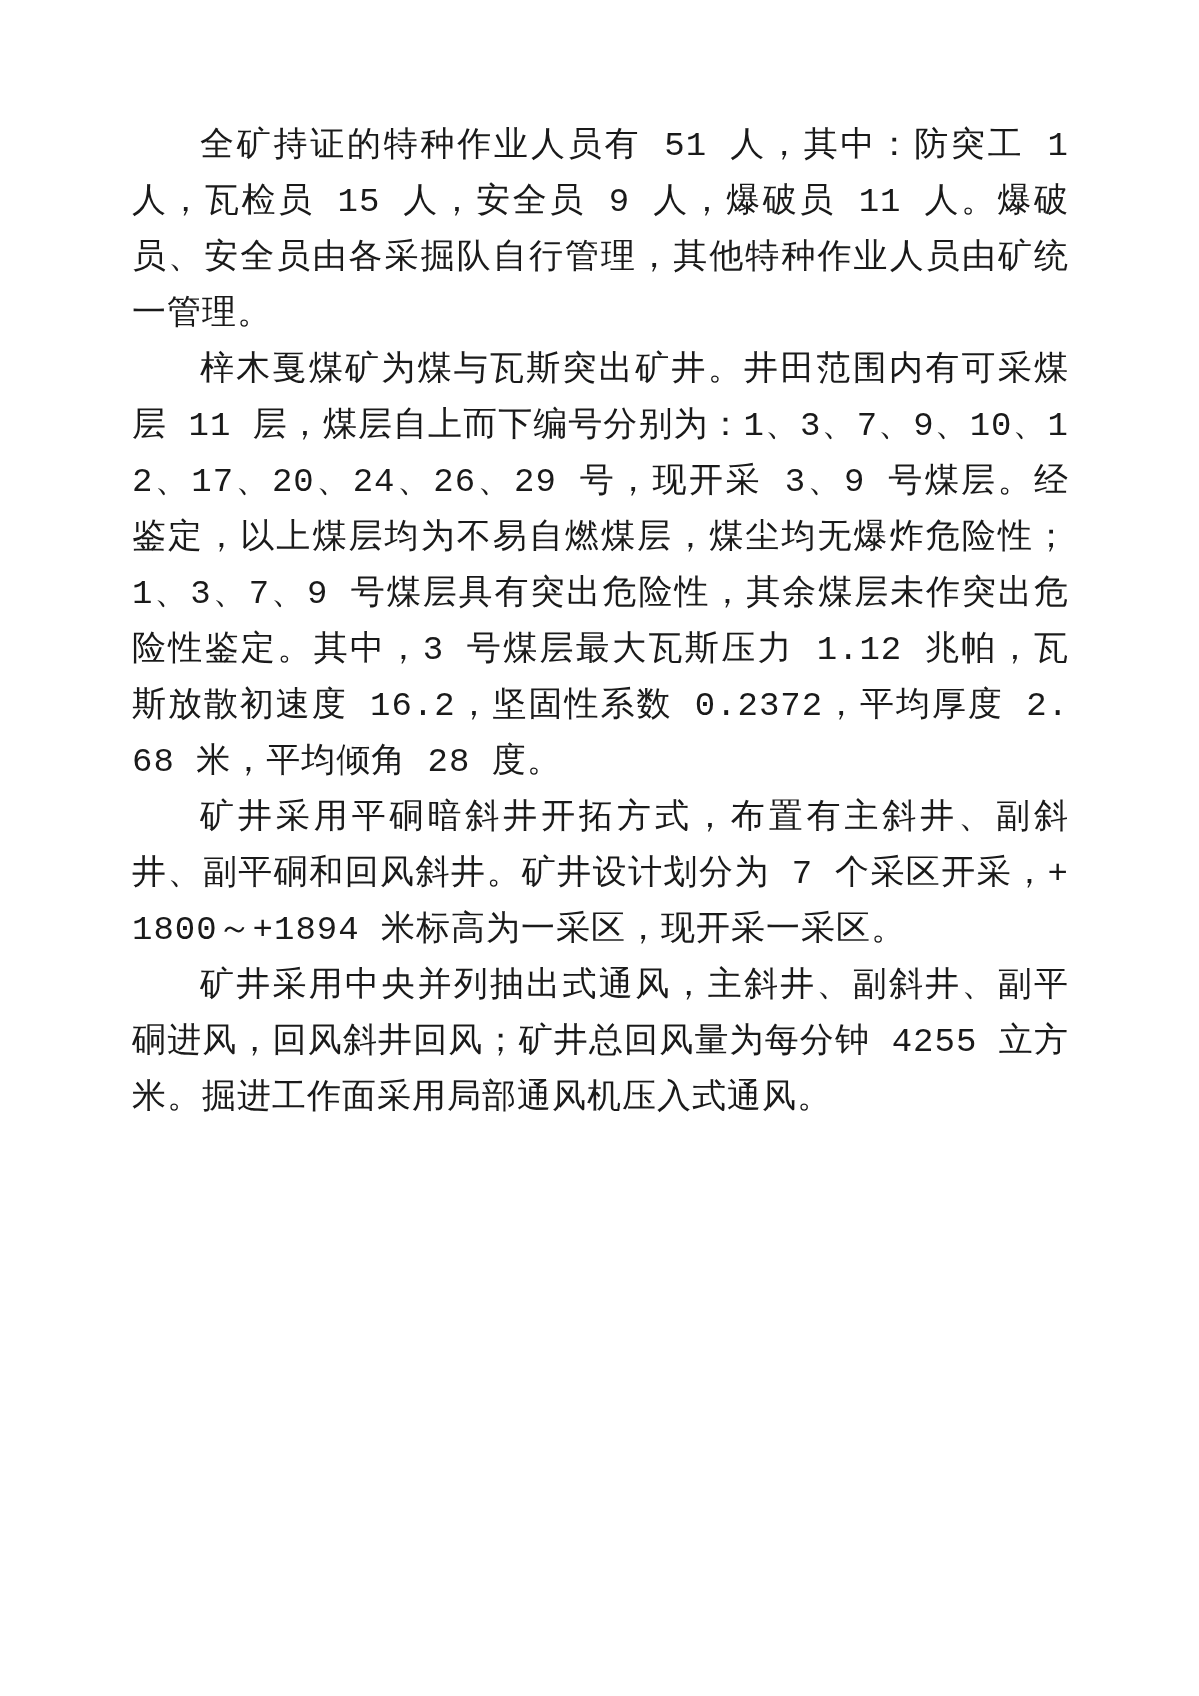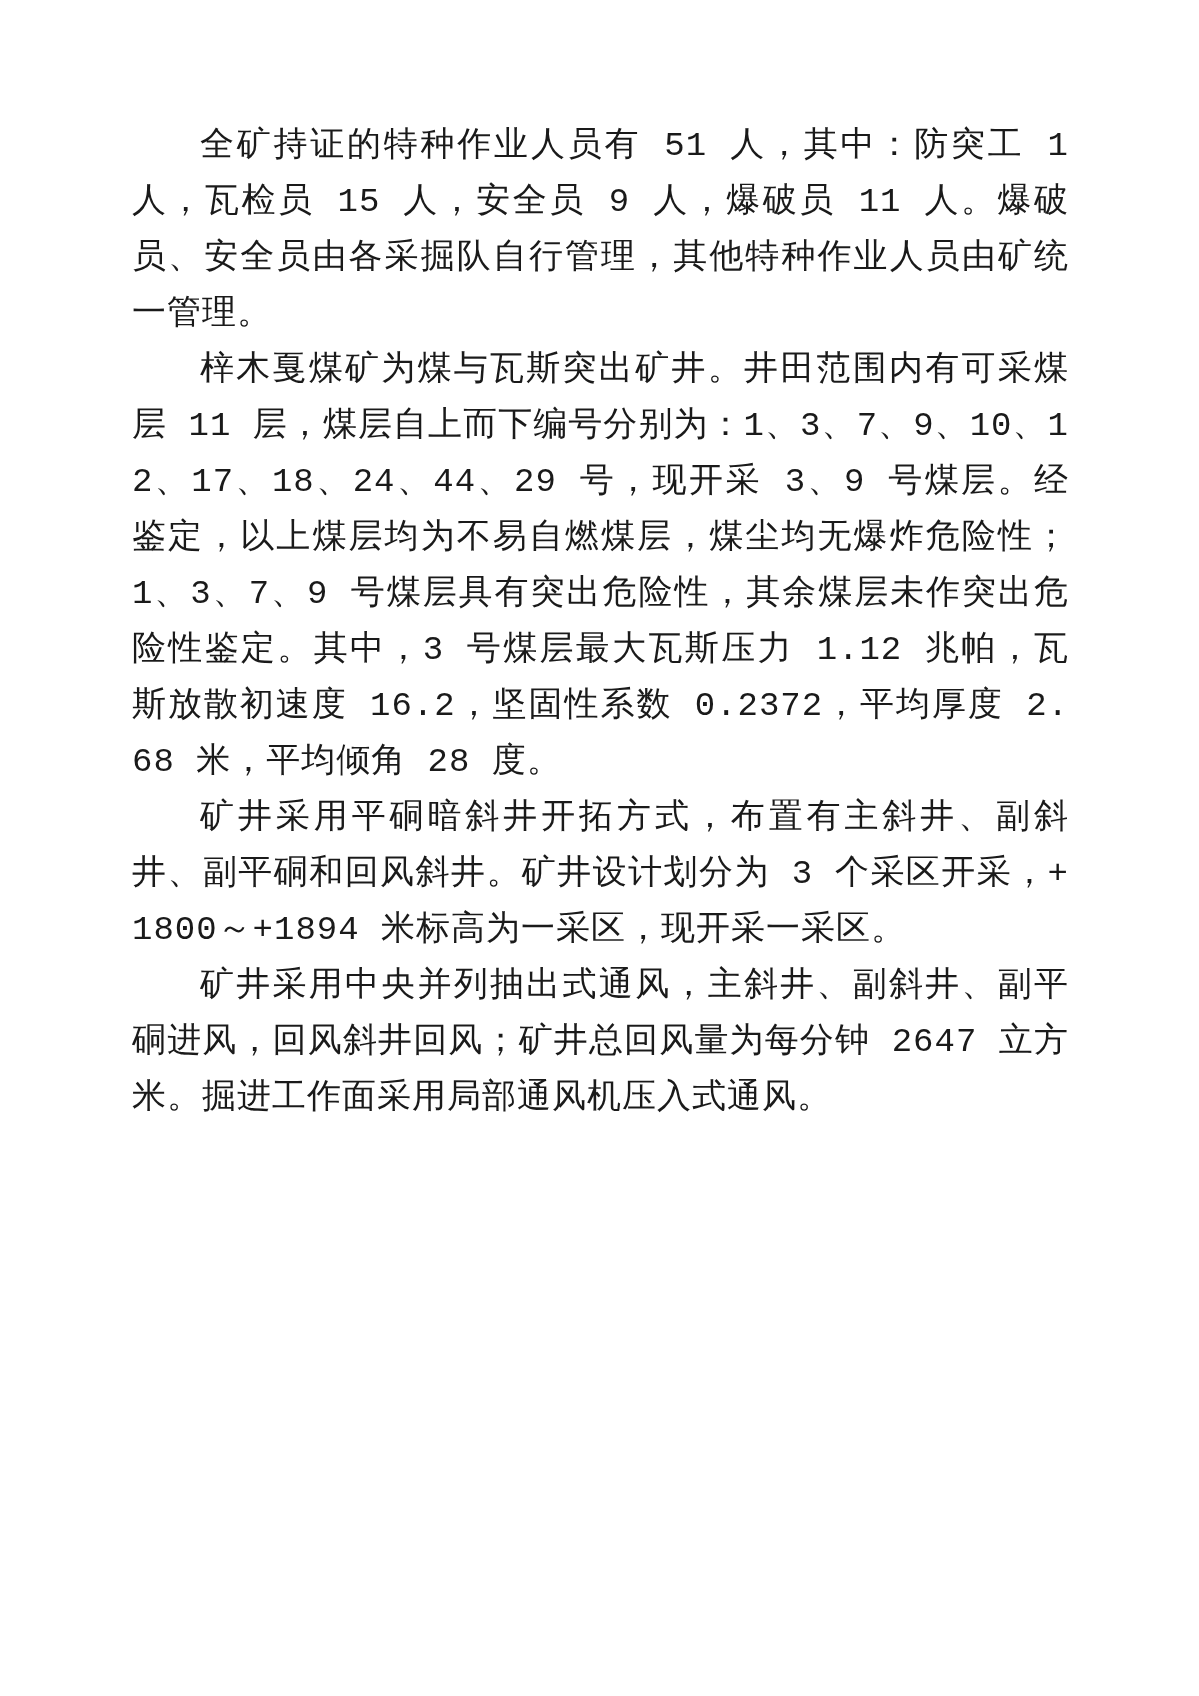--- a/index.html
+++ b/index.html
@@ -44,19 +44,19 @@
     letter-spacing: 2px;
     color: #1a1a1a;
   }
 </style>
 </head>
 <body>
 
 <div class="page">
   <div class="content">
     <p class="para">全矿持证的特种作业人员有 51 人，其中：防突工 1 人，瓦检员 15 人，安全员 9 人，爆破员 11 人。爆破员、安全员由各采掘队自行管理，其他特种作业人员由矿统一管理。</p>
-    <p class="para">梓木戛煤矿为煤与瓦斯突出矿井。井田范围内有可采煤层 11 层，煤层自上而下编号分别为：1、3、7、9、10、12、17、18、24、44、29 号，现开采 3、9 号煤层。经鉴定，以上煤层均为不易自燃煤层，煤尘均无爆炸危险性；1、3、7、9 号煤层具有突出危险性，其余煤层未作突出危险性鉴定。其中，3 号煤层最大瓦斯压力 1.12 兆帕，瓦斯放散初速度 16.2，坚固性系数 0.2372，平均厚度 2.68 米，平均倾角 28 度。</p>
-    <p class="para">矿井采用平硐暗斜井开拓方式，布置有主斜井、副斜井、副平硐和回风斜井。矿井设计划分为 3 个采区开采，+1800～+1894 米标高为一采区，现开采一采区。</p>
-    <p class="para">矿井采用中央并列抽出式通风，主斜井、副斜井、副平硐进风，回风斜井回风；矿井总回风量为每分钟 2647 立方米。掘进工作面采用局部通风机压入式通风。</p>
+    <p class="para">梓木戛煤矿为煤与瓦斯突出矿井。井田范围内有可采煤层 11 层，煤层自上而下编号分别为：1、3、7、9、10、12、17、20、24、26、29 号，现开采 3、9 号煤层。经鉴定，以上煤层均为不易自燃煤层，煤尘均无爆炸危险性；1、3、7、9 号煤层具有突出危险性，其余煤层未作突出危险性鉴定。其中，3 号煤层最大瓦斯压力 1.12 兆帕，瓦斯放散初速度 16.2，坚固性系数 0.2372，平均厚度 2.68 米，平均倾角 28 度。</p>
+    <p class="para">矿井采用平硐暗斜井开拓方式，布置有主斜井、副斜井、副平硐和回风斜井。矿井设计划分为 7 个采区开采，+1800～+1894 米标高为一采区，现开采一采区。</p>
+    <p class="para">矿井采用中央并列抽出式通风，主斜井、副斜井、副平硐进风，回风斜井回风；矿井总回风量为每分钟 4255 立方米。掘进工作面采用局部通风机压入式通风。</p>
   </div>
 
   <div class="page-footer">－ 5 －</div>
 </div>
 
 </body></html>

